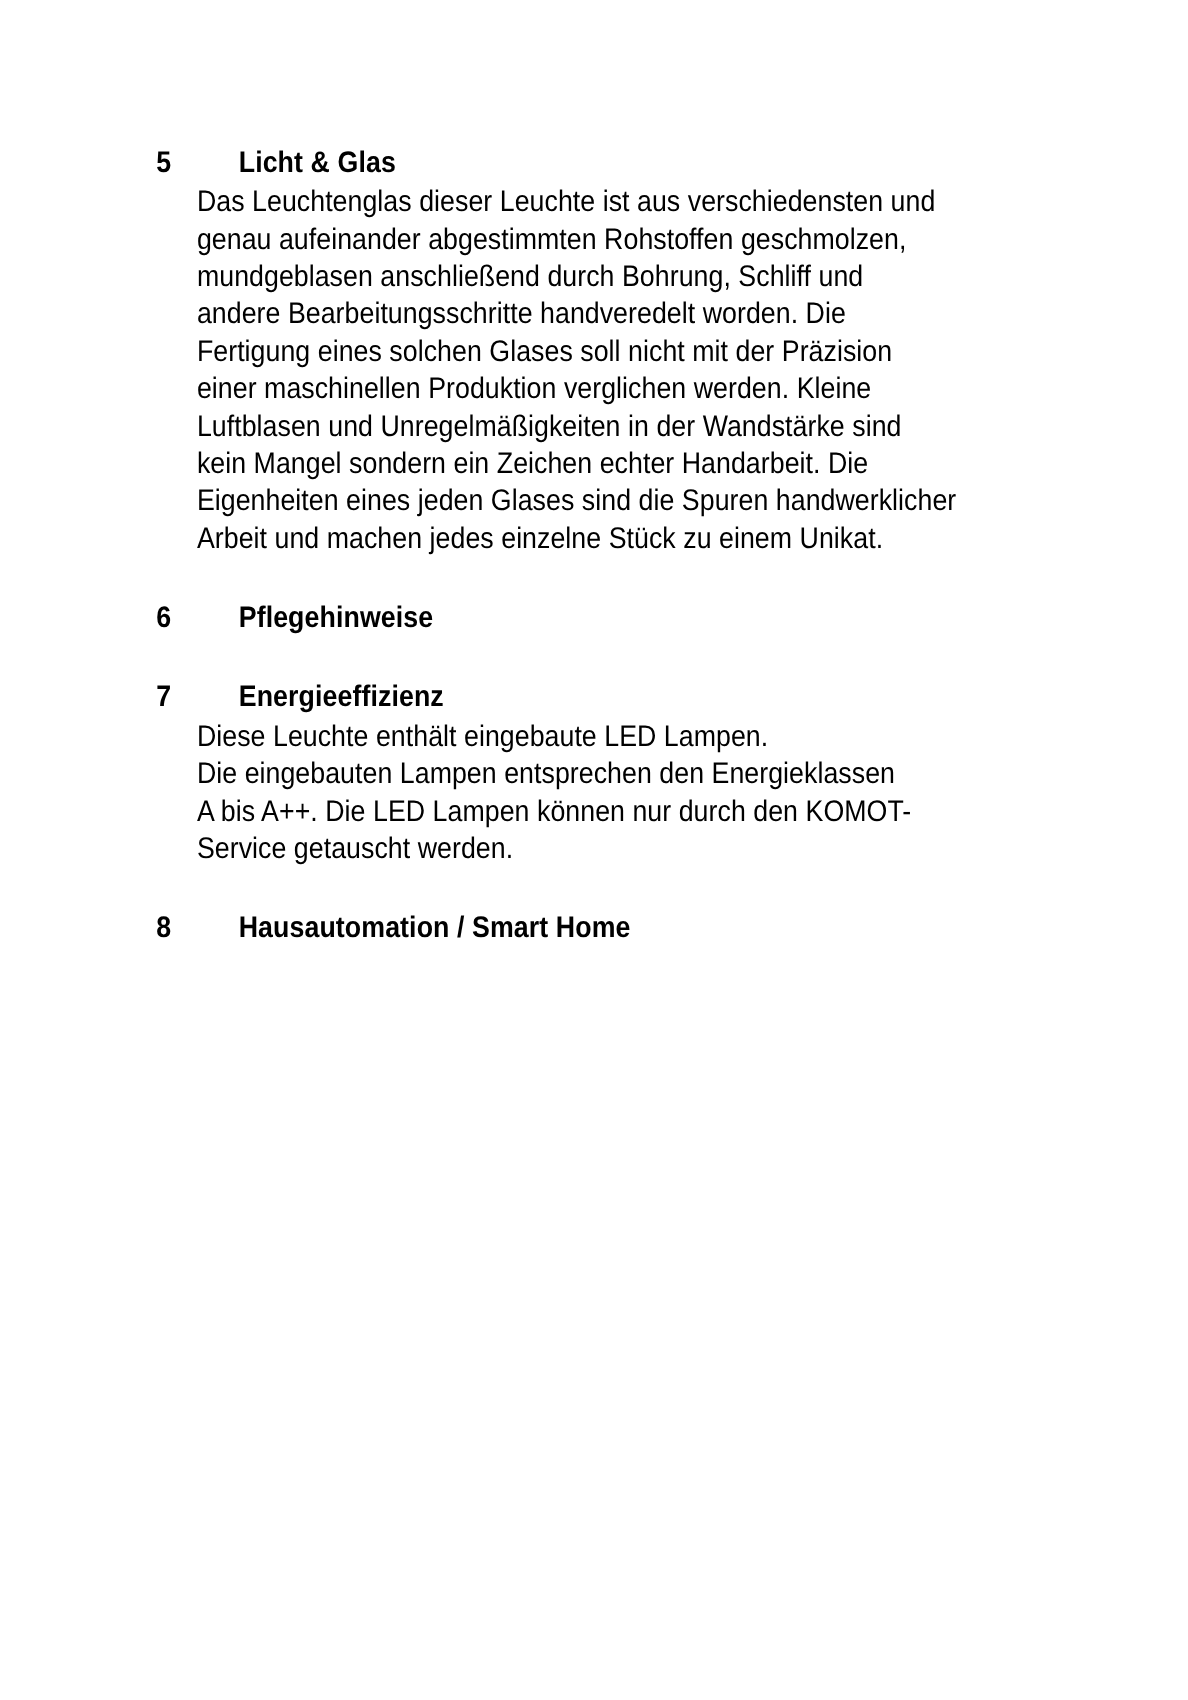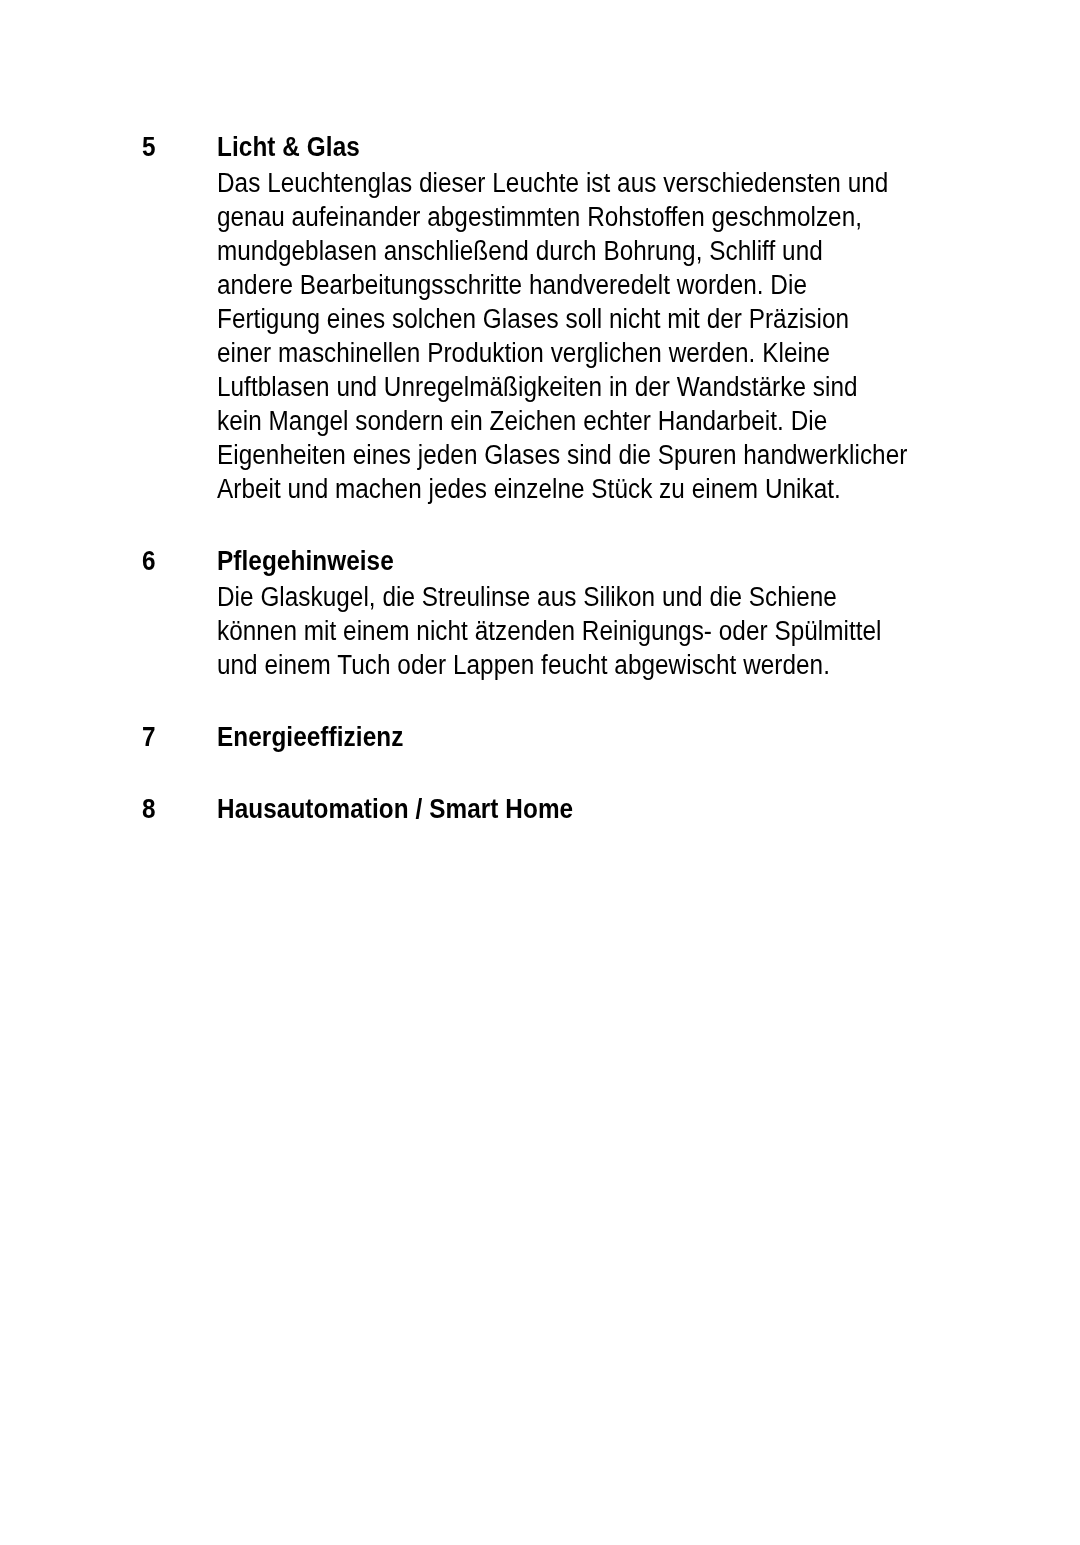--- a/index.html
+++ b/index.html
@@ -50,21 +50,21 @@
     flex: 1 1 auto;
     font-size: 27px;
     font-weight: 700;
     line-height: 34px;
     letter-spacing: 0.1px;
     transform: scaleX(0.90);
     transform-origin: left center;
     white-space: nowrap;
   }
   .sec-body {
-    margin-left: 75px;
+    margin-left: 37px;
   }
   .body-line {
     font-size: 27px;
     font-weight: 400;
     line-height: 34px;
     letter-spacing: 0.05px;
     white-space: pre;
     transform: scaleX(0.90);
     transform-origin: left center;
   }
@@ -92,31 +92,32 @@
         <div class="body-line">Eigenheiten eines jeden Glases sind die Spuren handwerklicher</div>
         <div class="body-line">Arbeit und machen jedes einzelne Stück zu einem Unikat.</div>
       </div>
     </section>
 
     <section class="section">
       <div class="sec-head">
         <div class="sec-num">6</div>
         <div class="sec-title">Pflegehinweise</div>
       </div>
-      <div class="sec-body">
-        <div class="body-line">Die Glaskugel, die Streulinse aus Silikon und die Schiene</div>
-        <div class="body-line">können mit einem nicht ätzenden Reinigungs- oder Spülmittel</div>
-        <div class="body-line">und einem Tuch oder Lappen feucht abgewischt werden.</div>
-      </div>
     </section>
 
     <section class="section">
       <div class="sec-head">
         <div class="sec-num">7</div>
         <div class="sec-title">Energieeffizienz</div>
+      </div>
+      <div class="sec-body">
+        <div class="body-line">Diese Leuchte enthält eingebaute LED Lampen.</div>
+        <div class="body-line">Die eingebauten Lampen entsprechen den Energieklassen</div>
+        <div class="body-line">A bis A++. Die LED Lampen können nur durch den KOMOT-</div>
+        <div class="body-line">Service getauscht werden.</div>
       </div>
     </section>
 
     <section class="section">
       <div class="sec-head">
         <div class="sec-num">8</div>
         <div class="sec-title">Hausautomation / Smart Home</div>
       </div>
     </section>
 

